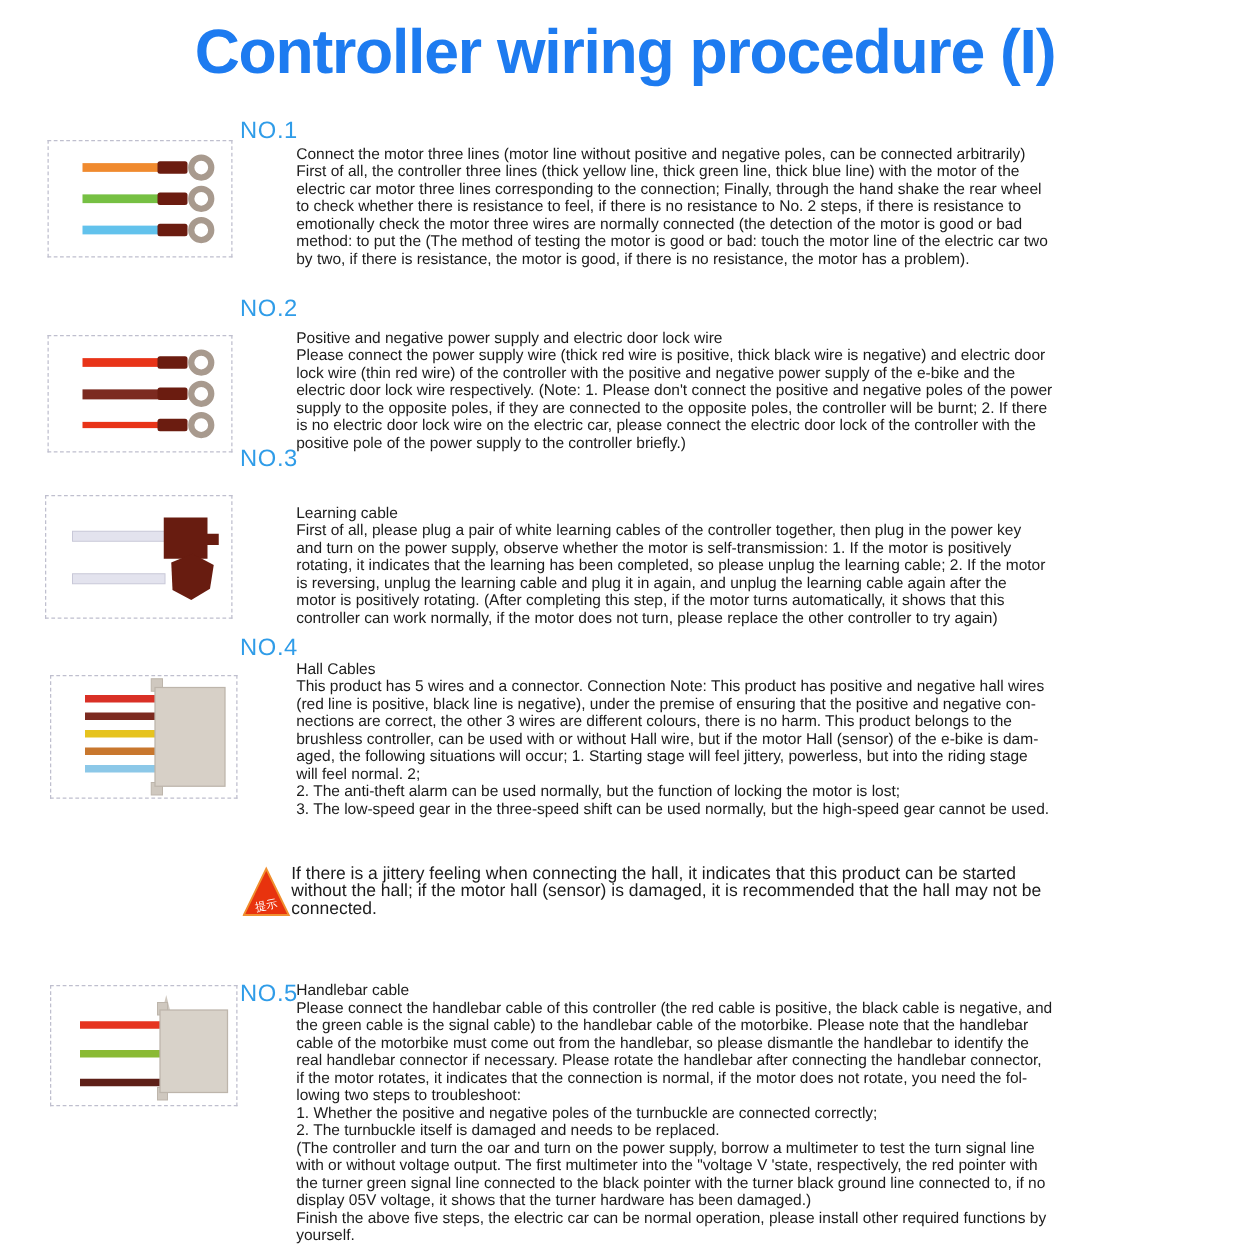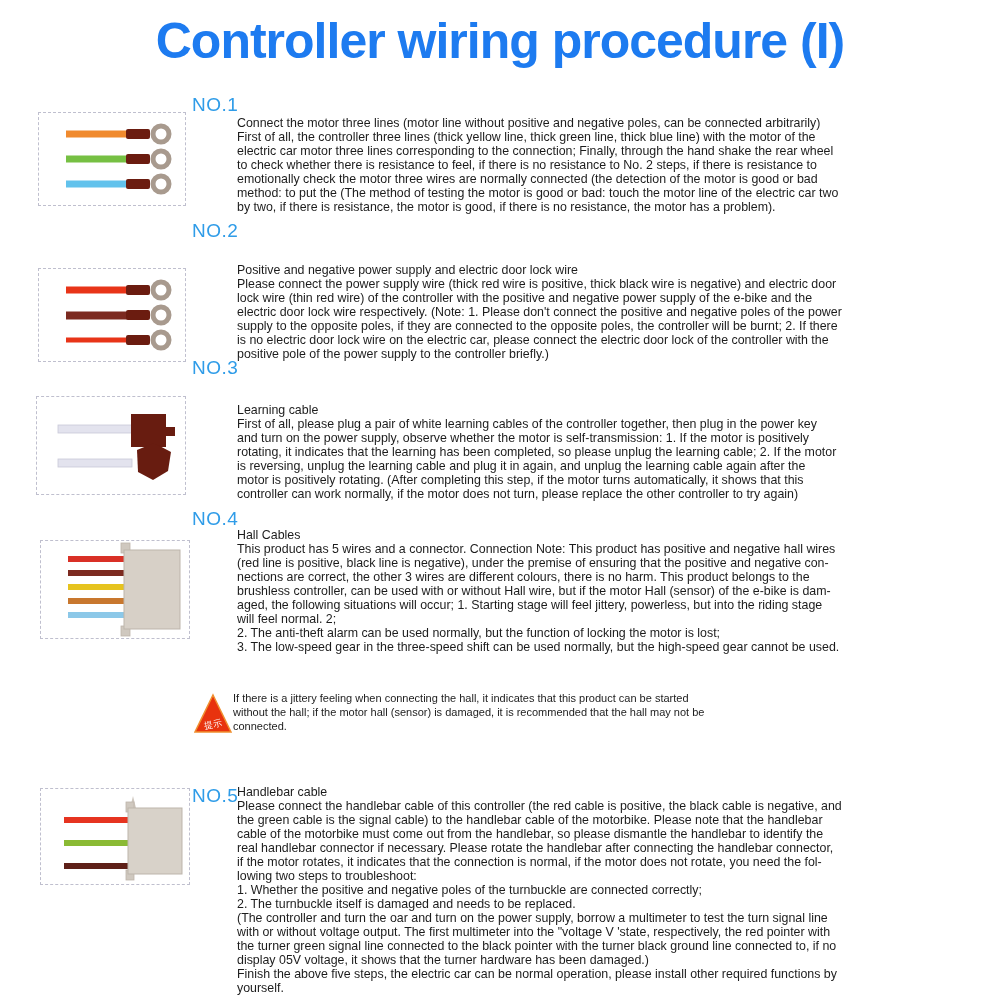--- a/index.html
+++ b/index.html
@@ -5,34 +5,34 @@
   html,body{margin:0;padding:0;background:#ffffff;}
   .page{position:relative;width:1000px;height:1000px;background:#ffffff;overflow:hidden;
         font-family:"Liberation Sans", sans-serif;}
   .title{position:absolute;top:12px;left:0;width:1000px;text-align:center;
          font-size:50px;font-weight:bold;letter-spacing:-1px;color:#1d7bf0;margin:0;}
   .sec-heading{position:absolute;left:192px;font-size:19px;color:#2f9ce8;letter-spacing:.5px;}
   .sec-body{position:absolute;left:196px;font-size:12.4px;line-height:14px;color:#1c1c1c;
             white-space:pre;letter-spacing:0px;margin-left:41px;}
   .figbox{position:absolute;background:#ffffff;border:1.5px dashed #bfbfce;box-sizing:border-box;
           display:flex;align-items:center;justify-content:center;}
-  .warn-text{position:absolute;left:233px;top:691px;font-size:11px;line-height:14px;
+  .warn-text{position:absolute;left:233px;top:691px;font-size:14px;line-height:14px;
              color:#1c1c1c;white-space:pre;}
   .warn-icon{position:absolute;left:194px;top:692px;}
   svg{display:block;}
 </style>
 </head>
 <body>
 
 <div class="page">
 
   <h1 class="title">Controller wiring procedure (I)</h1>
 
   <div class="sec-heading" style="top:94px">NO.1</div>
-  <div class="sec-heading" style="top:220px">NO.2</div>
+  <div class="sec-heading" style="top:237px">NO.2</div>
   <div class="sec-heading" style="top:357px">NO.3</div>
   <div class="sec-heading" style="top:508px">NO.4</div>
   <div class="sec-heading" style="top:785px">NO.5</div>
 
   <div class="sec-body" style="top:116px">Connect the motor three lines (motor line without positive and negative poles, can be connected arbitrarily)
 First of all, the controller three lines (thick yellow line, thick green line, thick blue line) with the motor of the
 electric car motor three lines corresponding to the connection; Finally, through the hand shake the rear wheel
 to check whether there is resistance to feel, if there is no resistance to No. 2 steps, if there is resistance to
 emotionally check the motor three wires are normally connected (the detection of the motor is good or bad
 method: to put the (The method of testing the motor is good or bad: touch the motor line of the electric car two

